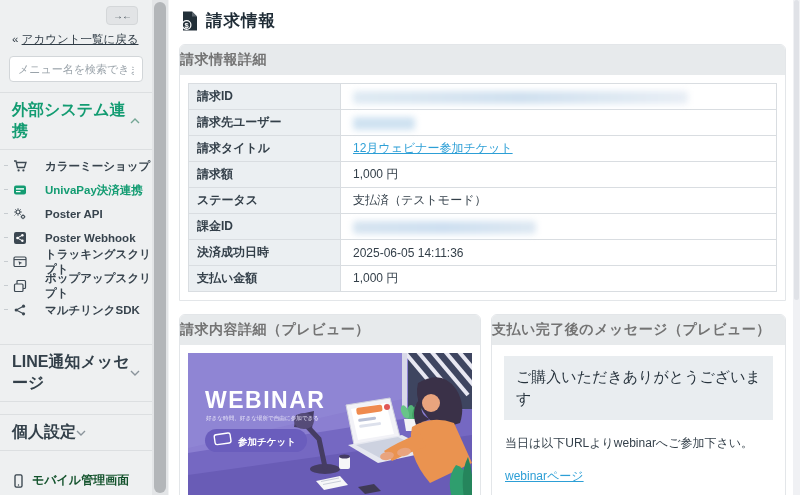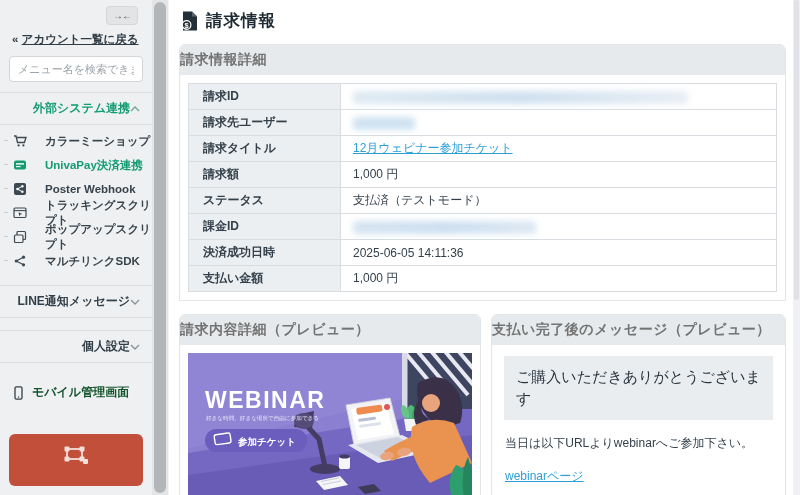--- a/index.html
+++ b/index.html
@@ -3,53 +3,53 @@
 <meta charset="utf-8">
 <style>
   * { margin:0; padding:0; box-sizing:border-box; }
   html,body { width:800px; height:495px; overflow:hidden; }
   body { font-family:"Liberation Sans","DejaVu Sans",sans-serif; background:#fff; color:#33404a; }
   .app { display:flex; width:800px; height:495px; position:relative; }
 
   
   .sidebar { width:152px; min-width:152px; background:#eef0f1; height:495px; position:relative; overflow:hidden; }
   .collapse-btn { display:block; margin:6px 14px 0 auto; width:32px; height:19px; background:#e2e4e6; border:1px solid #d4d7d9; border-radius:4px; font-size:10px; line-height:17px; text-align:center; color:#4a555e; letter-spacing:-1px; cursor:pointer; }
-  .back-link { display:block; margin:7px 10px 0 12px; font-size:11.5px; font-weight:700; color:#2f3b45; cursor:pointer; white-space:nowrap; }
+  .back-link { display:block; margin:7px 10px 0 12px; font-size:11.5px; font-weight:400; color:#2f3b45; cursor:pointer; white-space:nowrap; }
   .back-link .lbl { text-decoration:underline; }
   .search-wrap { margin:9px 9px 0 9px; }
   .search-input { width:100%; height:26px; border:1px solid #d2d6d9; border-radius:4px; background:#fff; padding:0 8px; font-size:11px; color:#333; font-family:inherit; }
   .search-input::placeholder { color:#9aa3aa; }
   .sb-divider { border-top:1px solid #dcdfe1; margin-top:10px; }
-  .sb-section { display:flex; align-items:center; justify-content:flex-end; padding:7px 12px 7px 12px; border-top:1px solid #dcdfe1; border-bottom:1px solid #dcdfe1; font-size:12px; font-weight:700; cursor:pointer; background:#eef0f1; }
+  .sb-section { display:flex; align-items:center; justify-content:flex-start; padding:7px 12px 7px 12px; border-top:1px solid #dcdfe1; border-bottom:1px solid #dcdfe1; font-size:16px; font-weight:700; cursor:pointer; background:#eef0f1; }
   .sb-section.green { color:#139c72; border-top:none; }
   .sb-section .chev { flex:0 0 auto; }
   .menu { list-style:none; padding:4px 0 6px 9px; }
   .menu li { display:flex; align-items:center; gap:18px; height:24px; font-size:11.5px; font-weight:600; color:#37434d; cursor:pointer; position:relative; padding-left:4px; }
   .menu li::before { content:""; position:absolute; left:-5px; top:11px; width:4px; height:1px; background:#c7ccd0; }
   .menu li.active { color:#139c72; }
   .menu .ic { width:14px; height:14px; flex:0 0 14px; display:inline-flex; }
   .sb-item { display:flex; align-items:center; gap:7px; padding:7px 12px; font-size:12px; font-weight:700; color:#14532d; cursor:pointer; }
-  .mt6{margin-top:6px;} .mt12{margin-top:12px;} .mt14{margin-top:14px;}
+  .mt6{margin-top:16px;} .mt12{margin-top:12px;} .mt14{margin-top:14px;}
   .cta-btn { display:block; margin:26px 9px 0 9px; background:#c24f3a; border:none; border-radius:6px; color:#fff; width:134px; padding:11px 6px 14px 6px; text-align:center; cursor:pointer; font-family:inherit; }
   .cta-btn .cta-ic { display:block; margin:0 auto 7px auto; width:26px; height:20px; }
 
   
   .sb-scroll { width:17px; min-width:17px; background:#e3e5e7; height:495px; position:relative; border-right:1px solid #f2f3f4; }
   .sb-scroll .thumb { position:absolute; left:2px; top:2px; width:12px; height:491px; background:#b3b6b9; border-radius:6px; }
 
   
   .main { flex:1; background:#fff; padding:8px 14px 0 10px; position:relative; }
   .page-title { display:flex; align-items:center; gap:8px; margin:2px 0 12px 2px; }
   .page-title h1 { font-size:16.5px; font-weight:700; color:#1f2c36; letter-spacing:1px; }
   .card { border:1px solid #e3e6e9; border-radius:6px 6px 0 0; background:#fff; }
   .card-header { background:#e7eaec; border-radius:5px 5px 0 0; padding:6px 0; font-size:14px; font-weight:700; color:#737373; letter-spacing:0.5px; }
   .card-body { padding:8px; background:#fff; }
 
   table.info { width:100%; border-collapse:collapse; font-size:12px; border:1px solid #d6dbdf; }
-  table.info th { background:#ebeff2; width:152px; text-align:left; font-weight:700; color:#333f49; padding:4px 14px; border:1px solid #d9dde1; height:22px; }
+  table.info th { background:#ebeff2; width:152px; text-align:left; font-weight:700; color:#333f49; padding:4px 8px; border:1px solid #d9dde1; height:22px; }
   table.info td { padding:4px 12px; border:1px solid #d9dde1; color:#333f49; background:#fff; }
   .blur { display:inline-block; height:13px; border-radius:3px; background:#cfe2f1; filter:blur(3px); vertical-align:middle; }
   .blur-lg { width:335px; background:linear-gradient(90deg,#dfeaf3,#cfe0ef,#e8eef5); }
   .blur-sm { width:62px; }
   .blur-md { width:183px; background:linear-gradient(90deg,#d6e4f0,#cddff0,#dde8f2); }
   a.cell-link { color:#2d9fd6; text-decoration:underline; cursor:pointer; }
 
   .cards-row { display:flex; gap:10px; margin-top:13px; align-items:stretch; height:240px; }
   .card.half-left { width:302px; min-width:302px; }
   .card.half-right { flex:1; }
@@ -100,20 +100,31 @@
       </li>
       <li class="active">
         <span class="ic">
             <svg width="14" height="14" viewBox="0 0 14 14">
               <rect x="1" y="2.5" width="12" height="9" rx="2" fill="#139c72"></rect>
               <rect x="3" y="5.2" width="8" height="1.4" fill="#fff"></rect>
               <rect x="3" y="8" width="4.5" height="1.2" fill="#fff"></rect>
             </svg>
           </span>
         <span>UnivaPay決済連携</span>
+      </li>
+      <li>
+        <span class="ic">
+            <svg width="14" height="14" viewBox="0 0 14 14">
+              <circle cx="5" cy="5" r="2" fill="none" stroke="#3c4852" stroke-width="1.2"></circle>
+              <path d="M5 1.3v1.2M5 7.5v1.2M1.3 5h1.2M7.5 5h1.2M2.4 2.4l.8.8M6.8 6.8l.8.8M7.6 2.4l-.8.8M1.6 8.4l.8-.8" stroke="#3c4852" stroke-width="1"></path>
+              <circle cx="10" cy="9.8" r="1.5" fill="none" stroke="#3c4852" stroke-width="1.1"></circle>
+              <path d="M10 7.4v1M10 11.2v1M7.6 9.8h1M11.4 9.8h1" stroke="#3c4852" stroke-width="0.9"></path>
+            </svg>
+          </span>
+        <span>Poster API</span>
       </li>
       <li>
         <span class="ic">
             <svg width="14" height="14" viewBox="0 0 14 14">
               <rect x="1" y="1" width="12" height="12" rx="2" fill="#3c4852"></rect>
               <circle cx="4.4" cy="7" r="1.2" fill="#fff"></circle>
               <circle cx="9.4" cy="4.2" r="1.2" fill="#fff"></circle>
               <circle cx="9.4" cy="9.8" r="1.2" fill="#fff"></circle>
               <path d="M4.4 7l5-2.8M4.4 7l5 2.8" stroke="#fff" stroke-width="1"></path>
             </svg>

